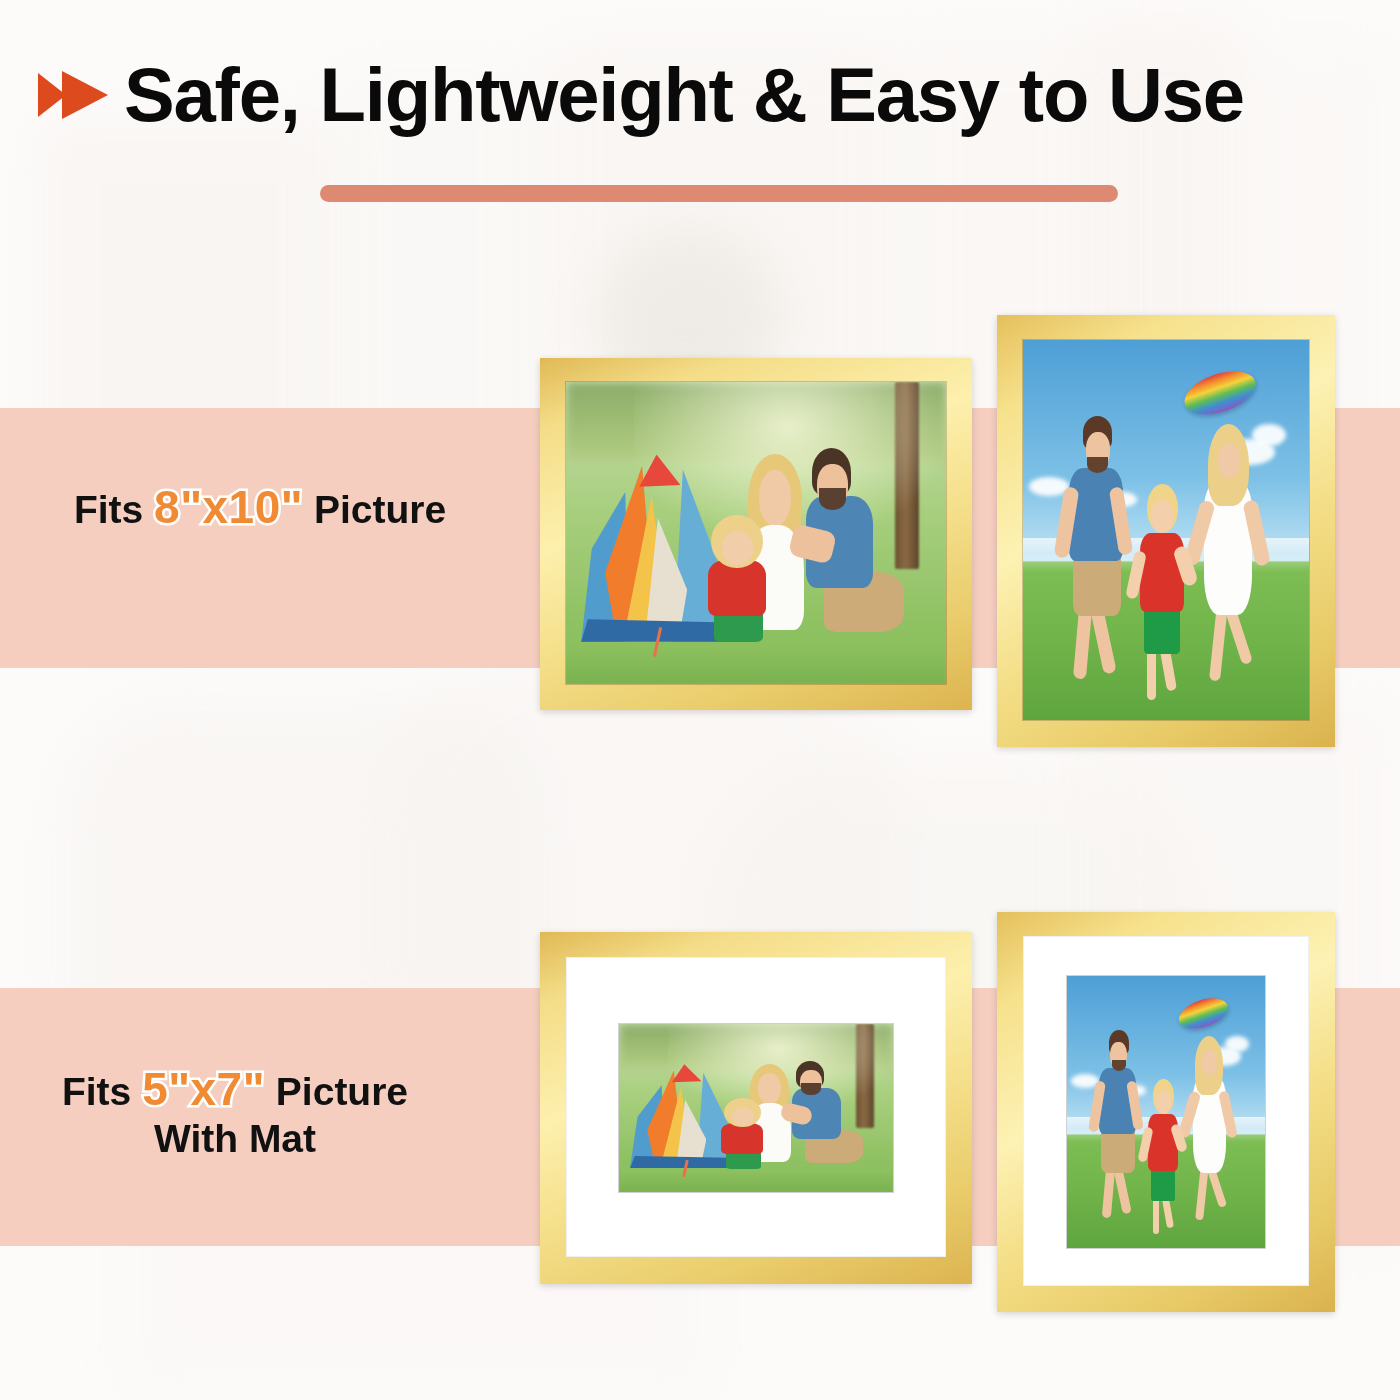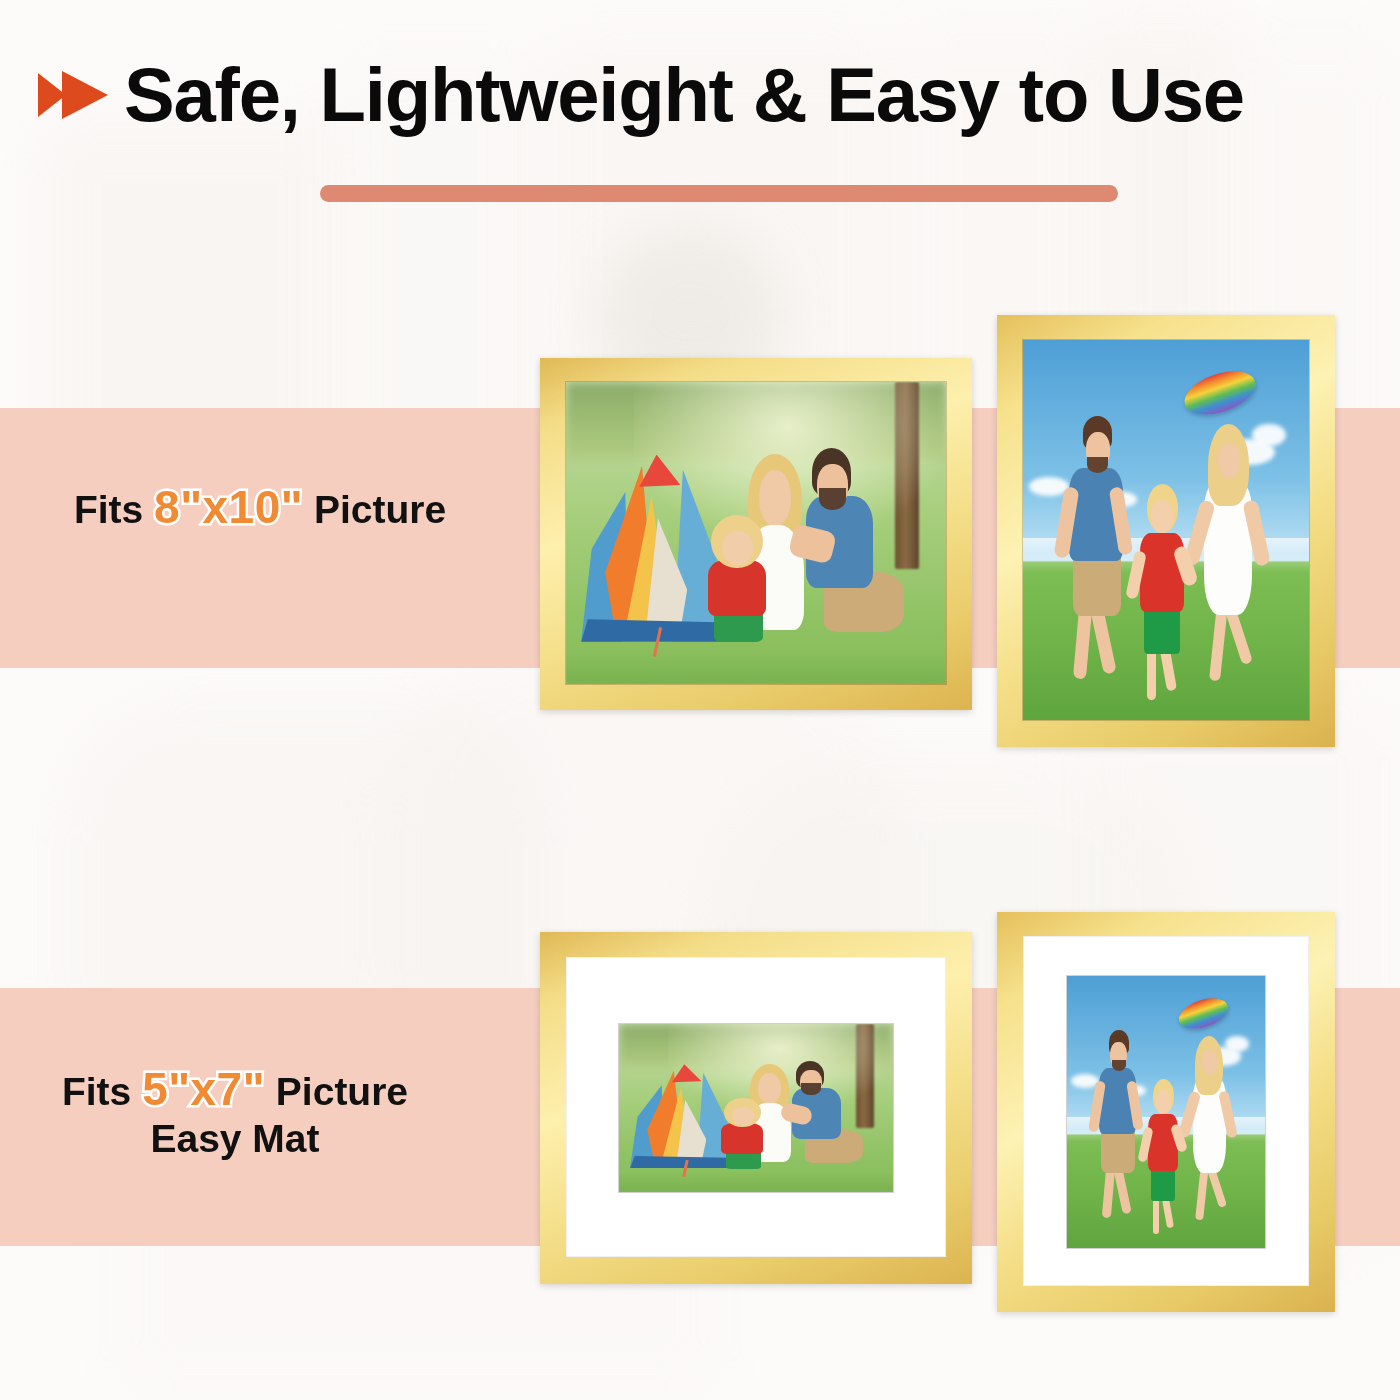--- a/index.html
+++ b/index.html
@@ -216,21 +216,21 @@
       <span>Picture</span>
     </div>
   </div>
 
   <div class="caption cap-2">
     <div class="cap-line">
       <span>Fits</span>
       <span class="size-hl">5"x7"</span>
       <span>Picture</span>
     </div>
-    <div class="cap-line cap-sub">Easy Mat</div>
+    <div class="cap-line cap-sub">With Mat</div>
   </div>
 
   <div class="frame f-tl">
     <div class="moulding"></div>
     <div class="photo">
       <div class="sceneA">
         <div class="treeline"></div>
         <div class="trunk"></div>
         <div class="sun-haze"></div>
         <div class="grass-front"></div>

